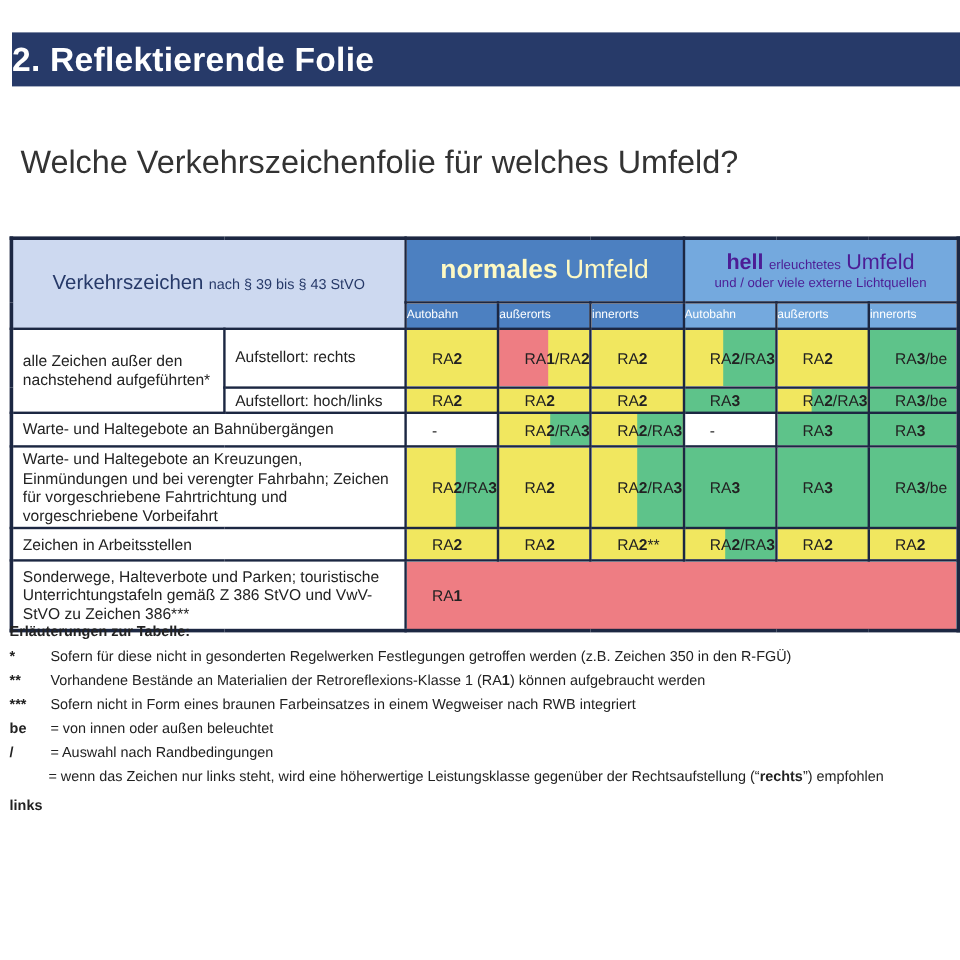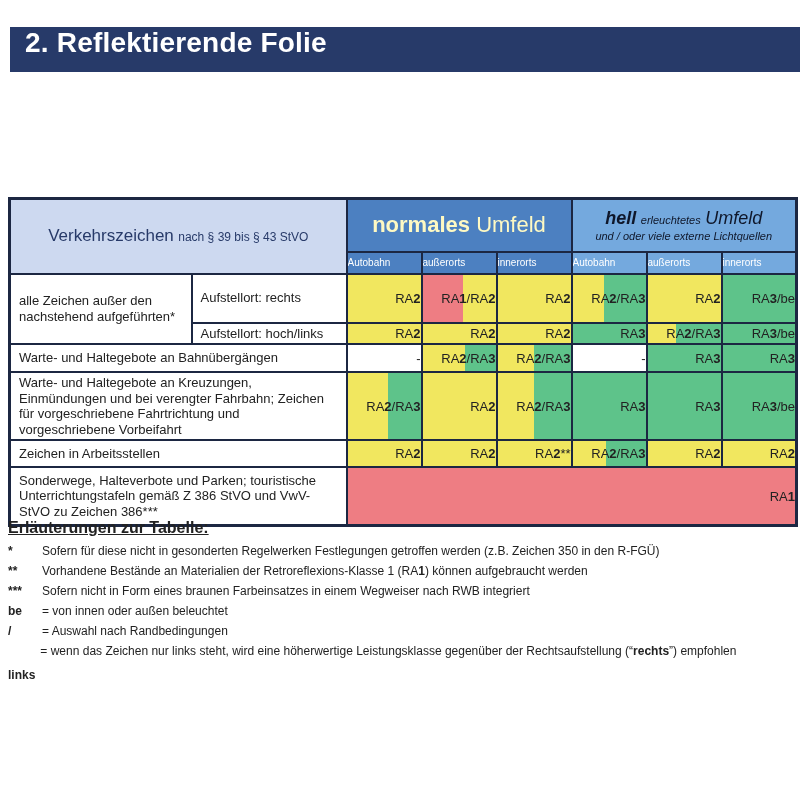--- a/index.html
+++ b/index.html
@@ -6,64 +6,65 @@
     --navy:#273a69; --border:#1c2742; --hdrlight:#cdd9f0;
     --normalblue:#4c80c1; --hellblue:#74a9de;
     --yellow:#f1e75f; --green:#5ec38a; --red:#ee7d83; --white:#ffffff;
   }
   *{box-sizing:border-box; margin:0; padding:0;}
   html,body{background:#fff;}
   body{font-family:"Liberation Sans", sans-serif; color:#222;}
   .page{position:relative; width:800px; height:800px; background:#fff; overflow:hidden;}
 
   .title-bar{position:absolute; left:10px; right:0; top:27px; height:45px;
-    background:var(--navy); color:#fff; display:flex; 
-    padding-left:15px; font-size:28px; font-weight:bold; letter-spacing:.2px;}
+    background:var(--navy); color:#fff; display:flex; align-items:center;
+    font-size:28px; font-weight:bold; letter-spacing:.2px;}
 
   .headline{position:absolute; left:17px; top:120px; font-size:27px; color:#333;}
 
   table.matrix{position:absolute; left:8px; top:197px; border-collapse:collapse;
     table-layout:fixed; border:3px solid var(--border);}
   table.matrix td{border:2px solid var(--border); overflow:hidden;}
 
   .cell-vz{background:var(--hdrlight); text-align:center; vertical-align:middle; color:var(--navy);}
   .vz-title{font-weight:normal; font-size:17px;}
   .vz-sub{font-size:12px;}
 
   .hdr-normal{background:var(--normalblue); color:#fef9c3; text-align:center; vertical-align:middle; font-size:22px;}
   .hdr-normal .b{font-weight:bold;}
-  .hdr-hell{background:var(--hellblue); color:#0f172a; text-align:center; vertical-align:middle; line-height:1.15;font-style:italic;}
+  .hdr-hell{background:var(--hellblue); color:#4c1d95; text-align:center; vertical-align:middle; line-height:1.15;}
   .hdr-hell .b{font-weight:bold; font-size:18px;}
   .hdr-hell .s{font-size:11px;}
   .hdr-hell .l{font-size:18px;}
   .hdr-hell .line2{font-size:11px; display:block; margin-top:1px;}
 
   .subhdr{color:#fff; font-size:10px; text-align:left; vertical-align:middle;}
   .subhdr.n{background:var(--normalblue);}
   .subhdr.h{background:var(--hellblue);}
 
   .lbl{background:#fff; font-size:13px; padding:2px 8px; vertical-align:middle; line-height:1.2; color:#222;}
-  .data{background:#fff; text-align:right; vertical-align:middle; font-size:13px; color:#222;}
+  .data{background:#fff; text-align:left; vertical-align:middle; font-size:13px; color:#222;padding-left:21px;}
 
   .notes{position:absolute; left:8px; top:519px; right:8px; font-size:12px; color:#222;}
-  .notes-heading{font-weight:bold; text-decoration:underline; font-size:16px; margin-bottom:7px;}
+  .notes-heading{font-weight:bold; font-size:12px; margin-bottom:7px;}
   .note{display:flex; margin-bottom:5px; line-height:1.25;}
   .note .marker{font-weight:bold; flex:0 0 34px;}
   .note.wide .marker{flex:0 0 auto; margin-right:5px;margin-top:24px;}
   .source{position:absolute; left:8px; top:648px; right:8px; font-size:12px; line-height:1.3; color:#222;}
 </style>
 </head>
 <body>
 
 <div class="page">
 
   <div class="title-bar">
     <span>2. Reflektierende Folie</span>
   </div>
 
+  <div class="headline">Welche Verkehrszeichenfolie für welches Umfeld?</div>
 
   <table class="matrix">
     <colgroup>
       <col style="width:182px">
         <col style="width:155px">
       <col style="width:75px">
         <col style="width:75px">
         <col style="width:75px">
       <col style="width:75px">
         <col style="width:75px">

